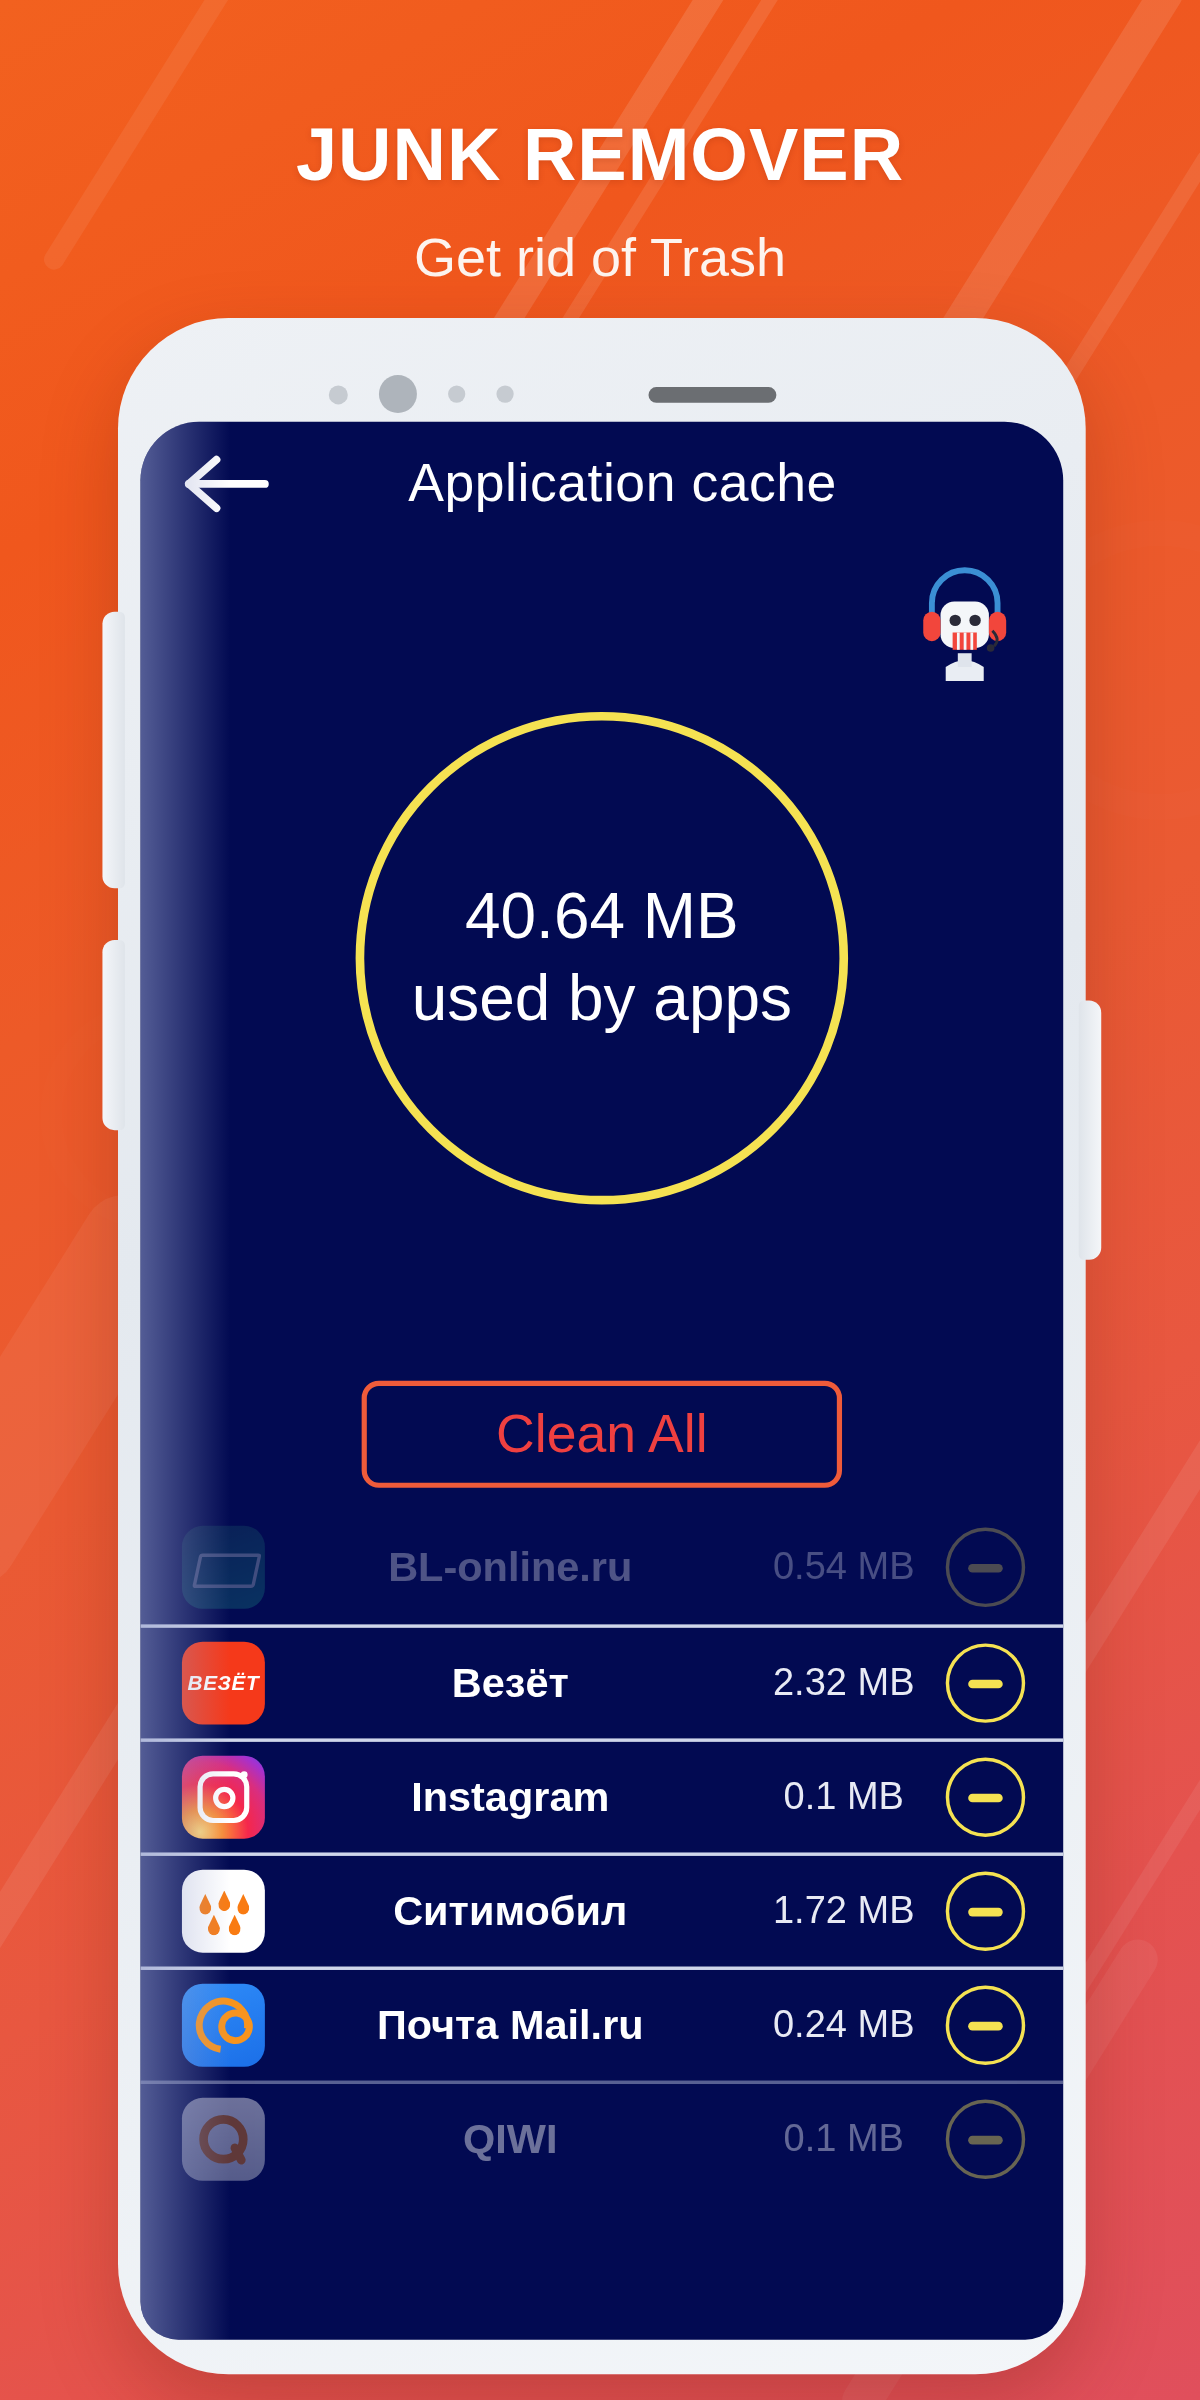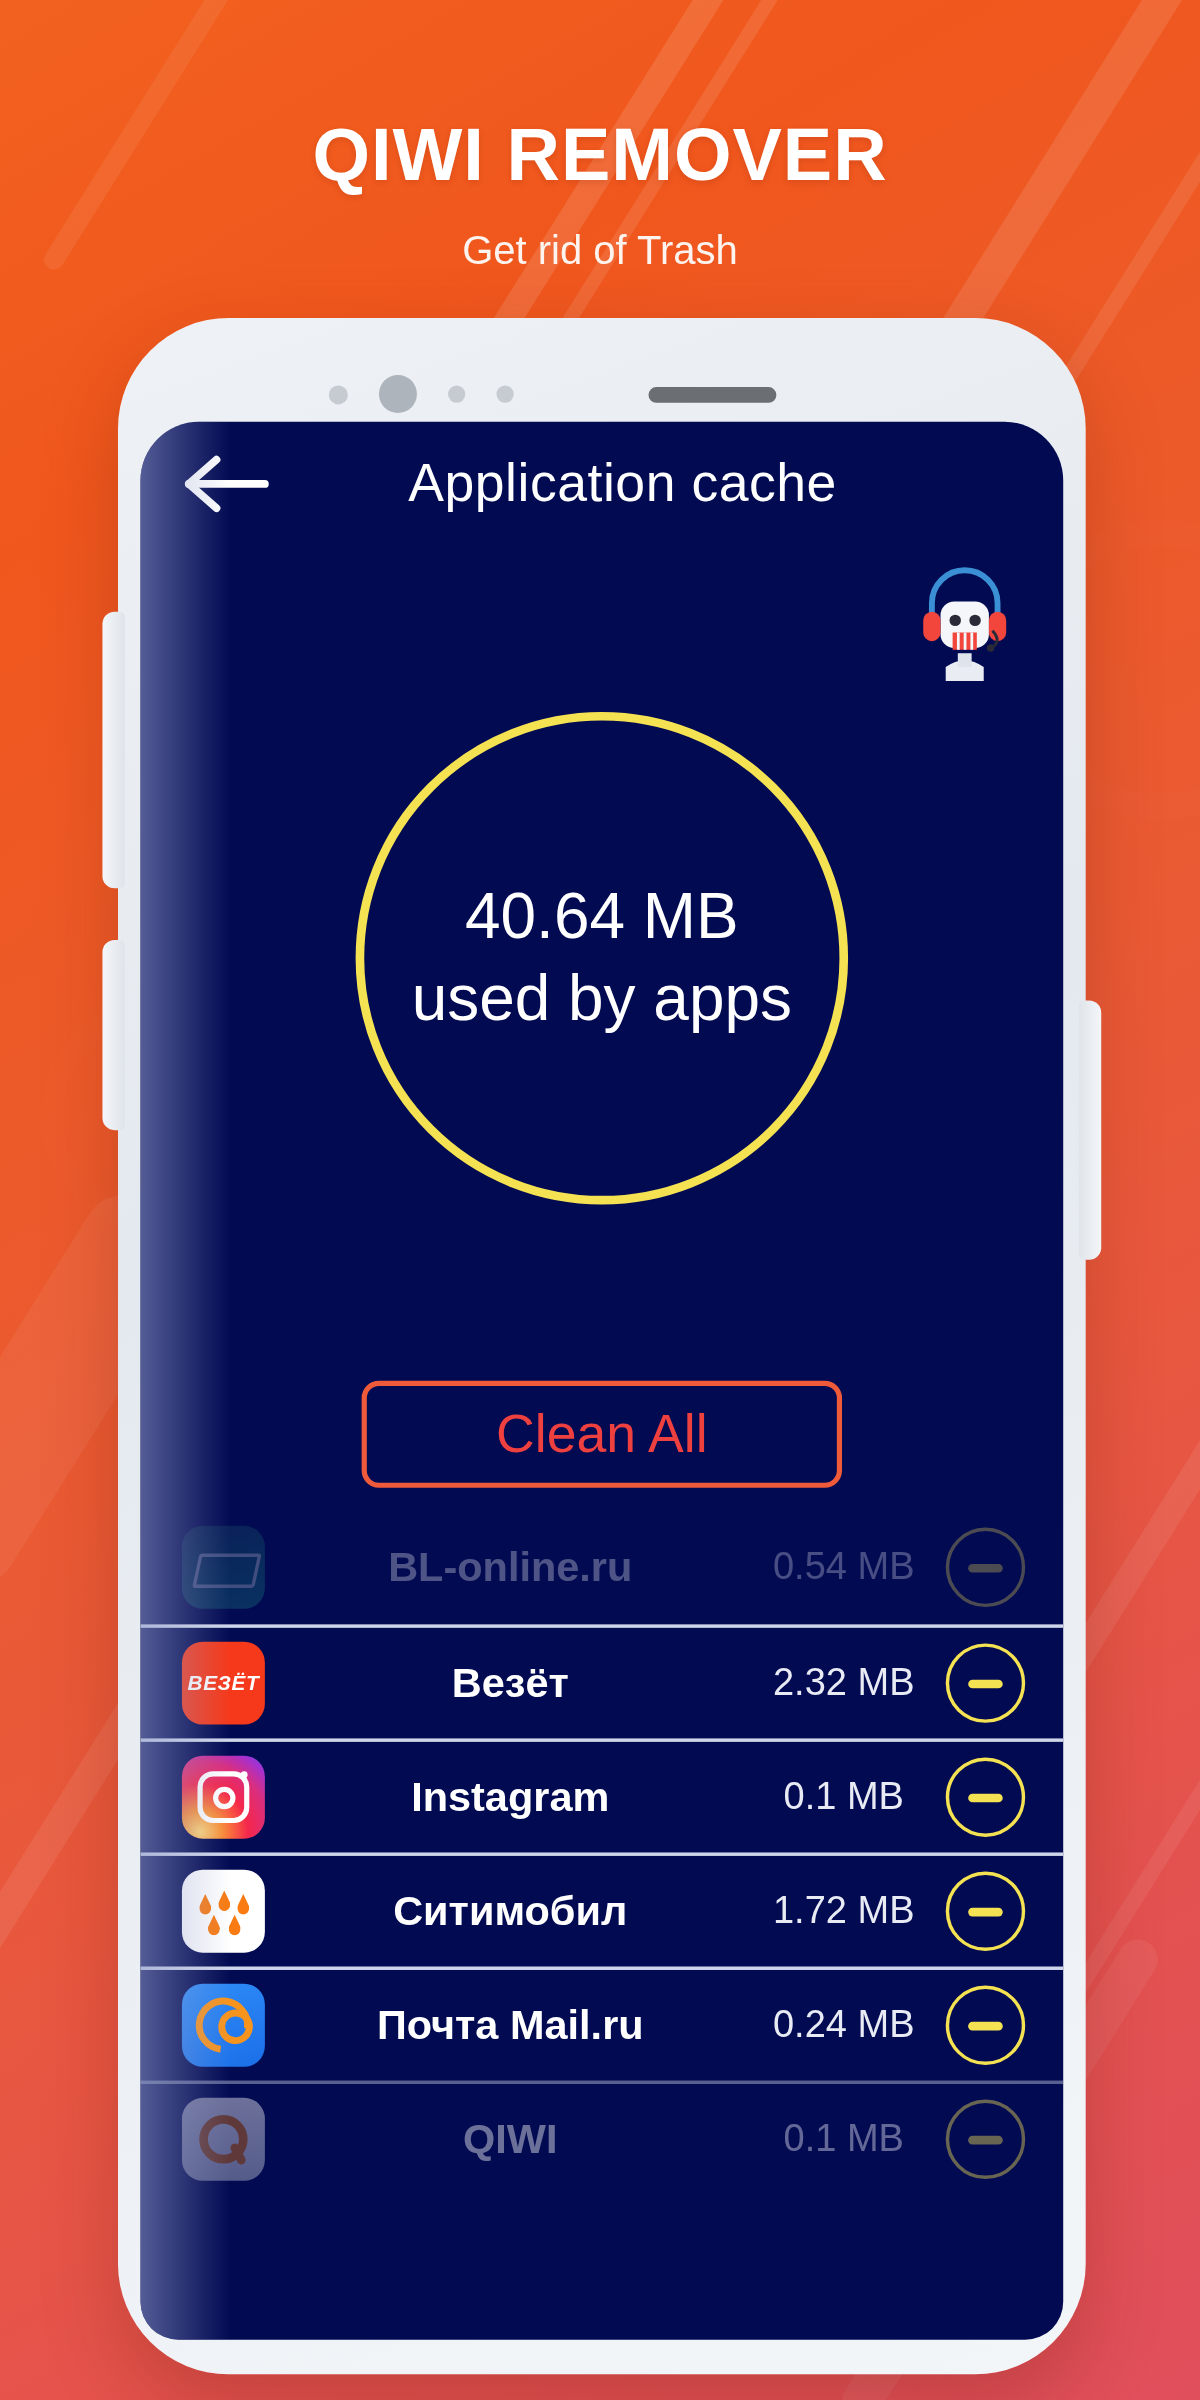--- a/index.html
+++ b/index.html
@@ -42,21 +42,21 @@
     margin-top:118px;
     font-size:74px;
     font-weight:bold;
     letter-spacing:1px;
     color:#ffffff;
     line-height:1;
     text-shadow:0 2px 6px rgba(120,30,0,.18);
   }
   .app-subtitle {
     margin-top:38px;
-    font-size:40px;
+    font-size:54px;
     font-weight:normal;
     color:#fdf4ef;
     line-height:1;
   }
 
   
   .phone-wrap {
     position:absolute;
     left:118px; top:318px;
     width:968px; height:1605px;
@@ -315,21 +315,21 @@
   <div class="stripe" style="left:1040px; top:1350px; width:26px; height:700px; background:rgba(255,255,255,.08);"></div>
   <div class="stripe" style="left:1120px; top:1650px; width:16px; height:520px; background:rgba(255,255,255,.07);"></div>
   <div class="stripe" style="left:980px;  top:1900px; width:40px; height:560px; background:rgba(255,255,255,.06);"></div>
   <div class="bg-deco" style="left:1010px; top:520px; width:300px; height:300px; border-radius:50%; background:transparent; border:26px solid rgba(255,255,255,.10);"></div>
   <div class="bg-deco" style="left:40px; top:1000px; width:230px; height:230px; border-radius:50%; background:transparent; border:22px solid rgba(255,255,255,.07);"></div>
   <div class="bg-deco" style="left:330px; top:140px; width:120px; height:180px; border-radius:50%; background:rgba(255,255,255,.05);"></div>
   <div class="bg-deco" style="left:600px; top:230px; width:80px; height:150px; border-radius:50%; background:rgba(255,255,255,.05);"></div>
 </div>
 
 <div class="header">
-  <div class="app-title">QIWI REMOVER</div>
+  <div class="app-title">JUNK REMOVER</div>
   <div class="app-subtitle">Get rid of Trash</div>
 </div>
 
 <div class="phone-wrap">
  <div style="transform:scale(1.728); transform-origin:top left;">
   <div class="phone">
 
     <div class="btn-side btn-vol"></div>
     <div class="btn-side btn-pow"></div>
     <div class="btn-right"></div>

